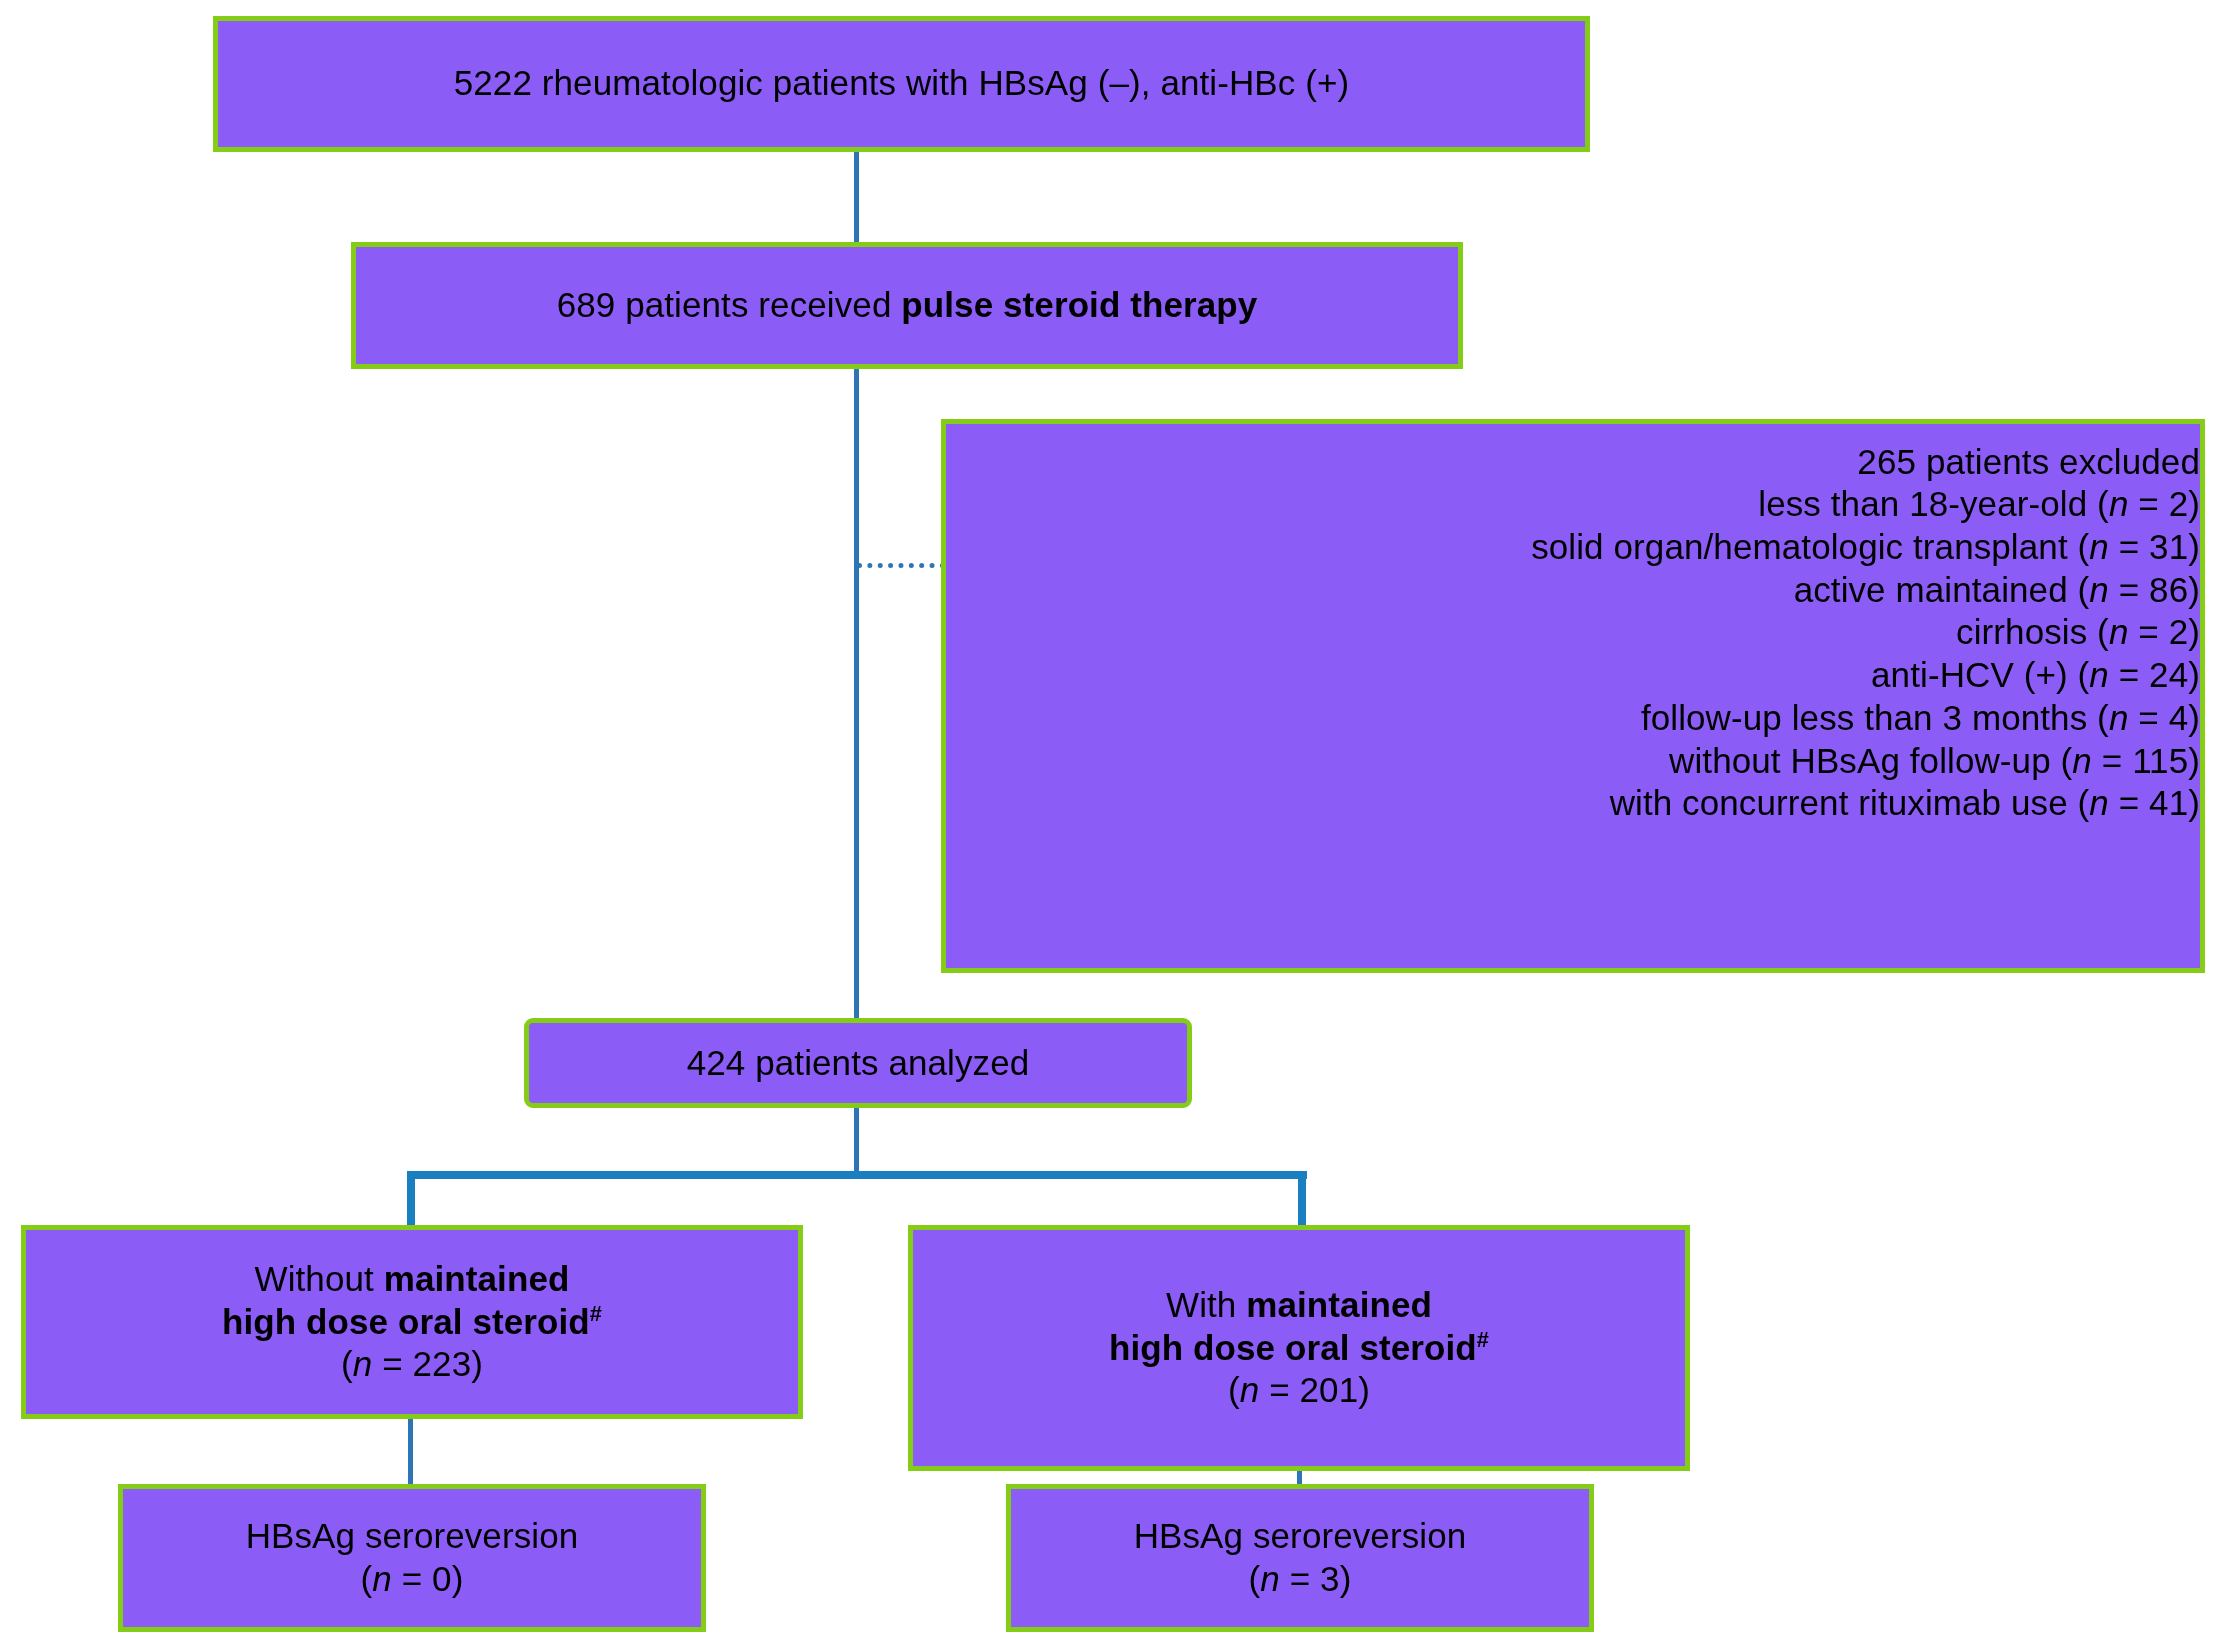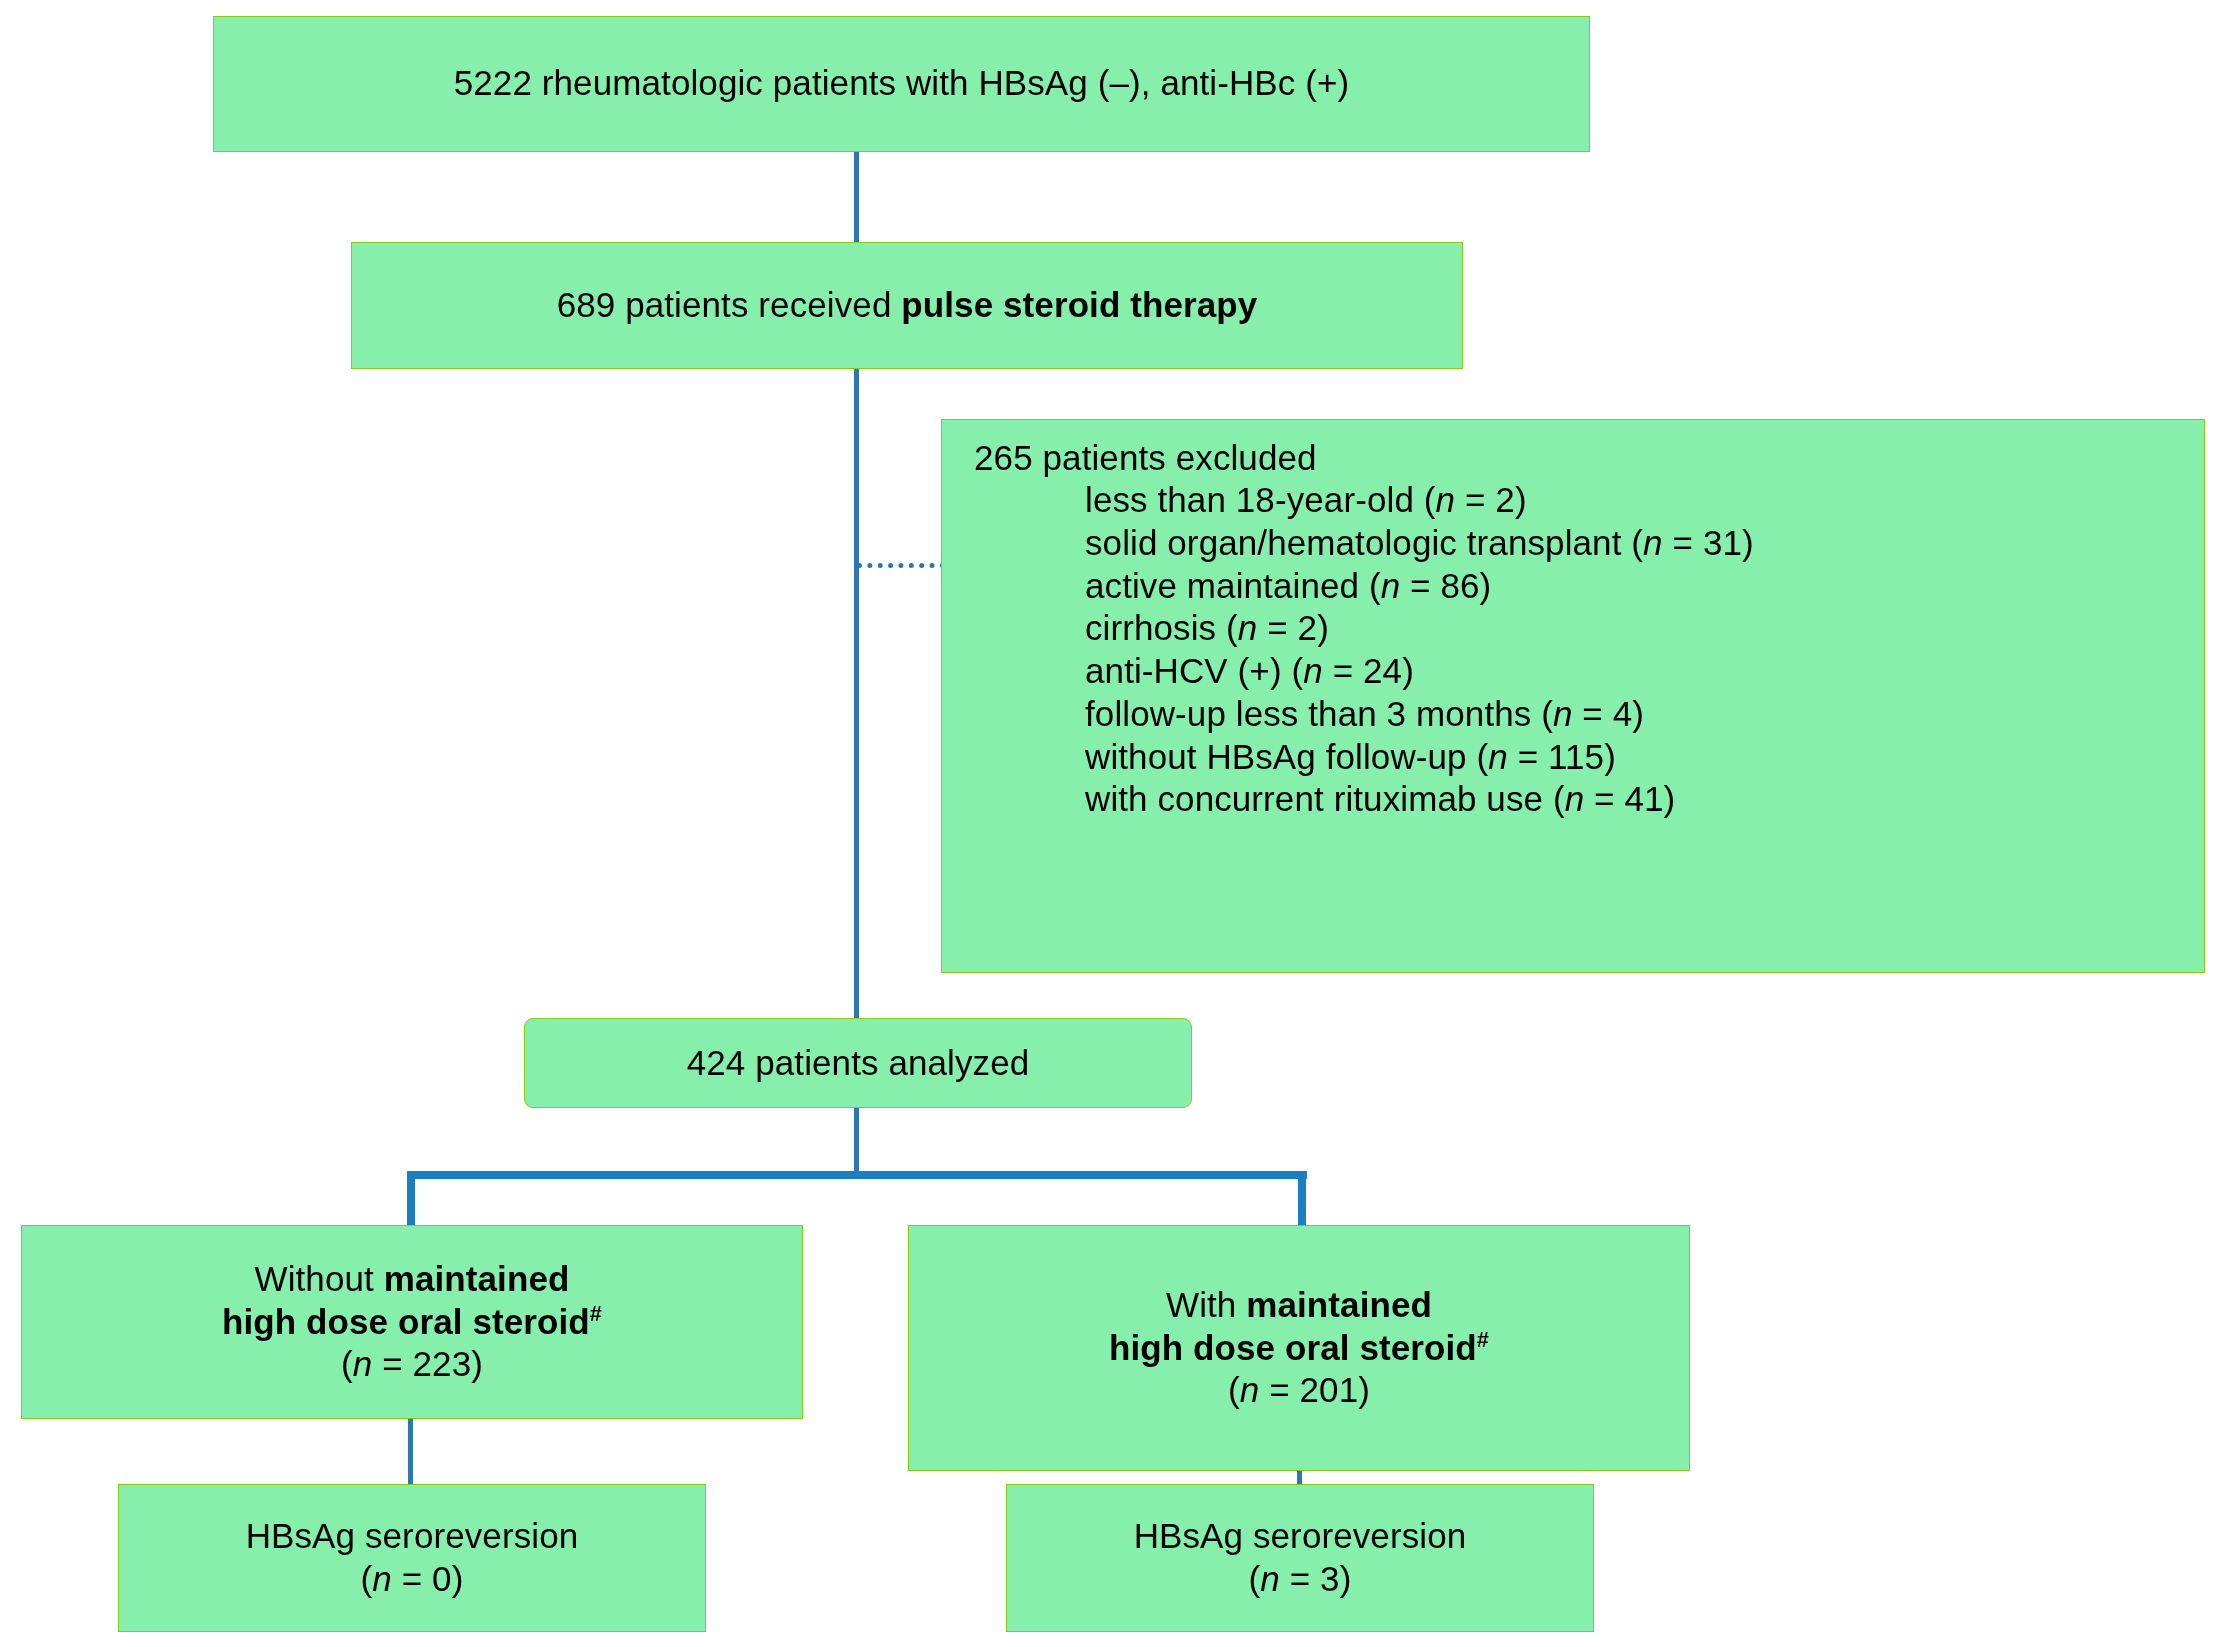--- a/index.html
+++ b/index.html
@@ -16,31 +16,31 @@
     position: relative;
     width: 2227px;
     height: 1647px;
     background: #ffffff;
     overflow: hidden;
   }
   
   .box {
     position: absolute;
     box-sizing: border-box;
-    background: #86efac;
-    border: 1px solid #84cc16;
+    background: #8b5cf6;
+    border: 5px solid #84cc16;
     display: flex;
     flex-direction: column;
     align-items: center;
     justify-content: center;
     text-align: center;
     z-index: 5;
   }
   .box.left-align {
-    align-items: flex-start;
+    align-items: flex-end;
     text-align: left;
   }
   .box-line {
     font-size: 35px;
     line-height: 1.22;
     white-space: nowrap;
     letter-spacing: 0.1px;
   }
   .box-line.indented {
     padding-left: 111px;

